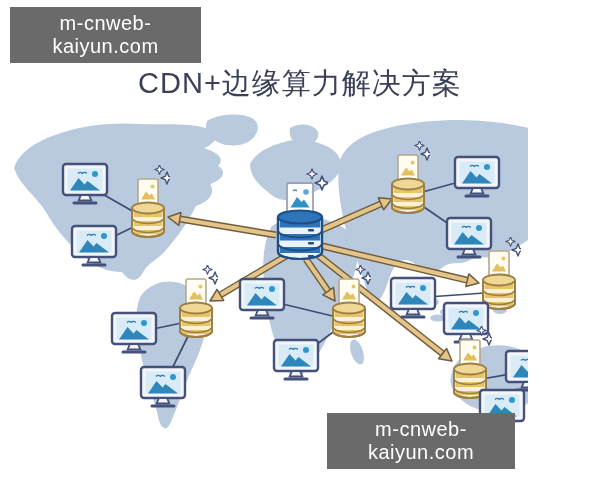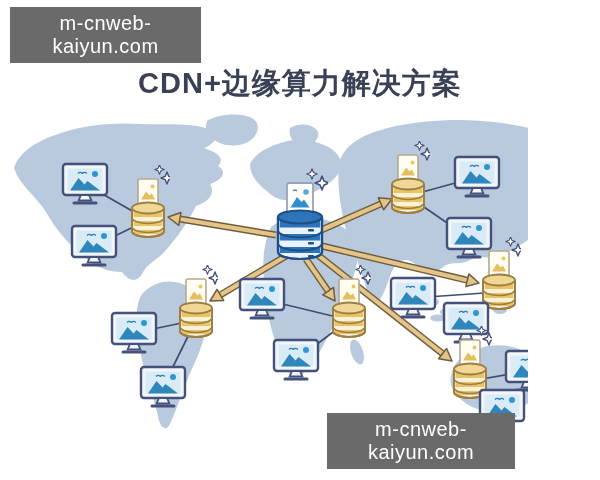--- a/index.html
+++ b/index.html
@@ -14,21 +14,21 @@
     color:var(--watermark_text,#ffffff);
     font-size:20px;letter-spacing:0.5px;
     padding:5px 0;text-align:center;
     z-index:30;
   }
   #wm-tl{left:10px;top:7px;width:191px;}
   #wm-br{right:13px;bottom:11px;width:188px;}
   #title{
     position:absolute;left:0;top:64px;width:600px;
     text-align:center;
-    font-size:29px;font-weight:bold;letter-spacing:1px;
+    font-size:29px;font-weight:normal;letter-spacing:1px;
     color:var(--title,#3a4156);
     z-index:20;
   }
   #diagram-svg{position:absolute;left:0;top:0;z-index:10;}
   .land{fill:var(--land,#b9c9de);stroke:none;}
 </style>
 </head>
 <body>
 
 <div id="stage">

